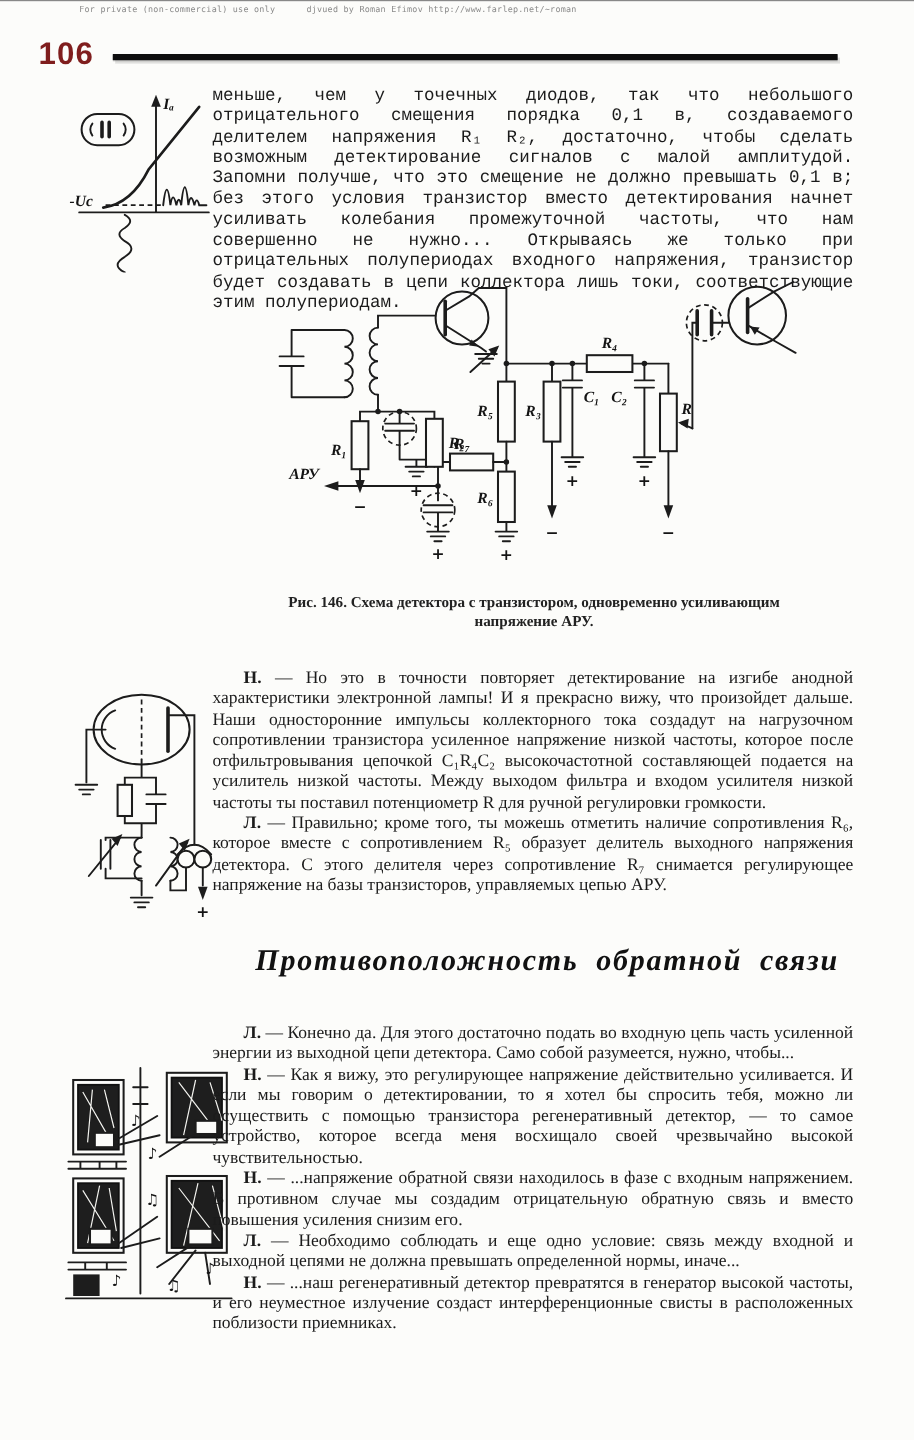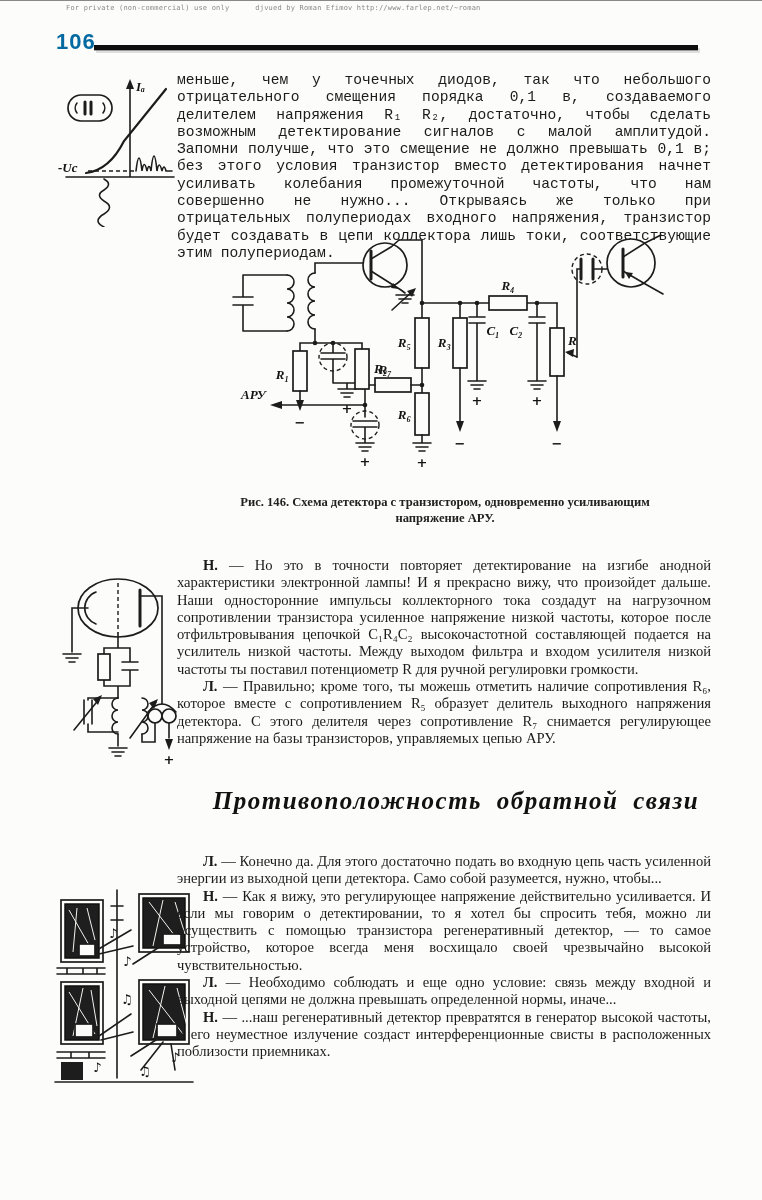--- a/index.html
+++ b/index.html
@@ -10,23 +10,23 @@
     font-family:"Liberation Serif","DejaVu Serif",serif;
     color:#161616;
   }
   .scan-header{
     position:absolute;top:3px;left:66px;width:600px;
     font-family:"DejaVu Sans Mono","Liberation Mono",monospace;
     font-size:7px;color:#8a8a8a;letter-spacing:.2px;white-space:nowrap;
   }
   .scan-header span{margin-right:26px;}
   .page-number{
-    position:absolute;top:28px;left:56px;
+    position:absolute;top:28px;left:32px;
     font-family:"Liberation Sans","DejaVu Sans",sans-serif;
-    font-weight:bold;font-size:22px;color:#0369a1;letter-spacing:1px;
+    font-weight:bold;font-size:26px;color:#7f1d1d;letter-spacing:1px;
   }
   .head-rule{
     position:absolute;top:44px;left:94px;width:604px;height:5px;
     background:#0e0e0e;
     box-shadow:0 1px 0 rgba(20,20,20,.35), 2px 3px 0 rgba(20,20,20,.12);
   }
   .textcol{position:absolute;left:177px;width:534px;}
   .body-text{
     font-size:14.6px;line-height:17.3px;text-align:justify;color:#1b1b1b;
   }
@@ -252,17 +252,18 @@
     <text class="note" x="68" y="118">♫</text>
     <text class="note" x="40" y="186">♪</text>
     <text class="note" x="86" y="190">♫</text>
     <text class="note" x="118" y="176">♪</text>
     <text class="note" x="56" y="52">♪</text>
   </svg>
 
   <div class="textcol body-text dialog2-block">
     <p><span class="speaker">Л.</span><span> — Конечно да. Для этого достаточно подать во входную цепь часть усиленной энергии из выходной цепи детектора. Само собой разумеется, нужно, чтобы...</span></p>
     <p><span class="speaker">Н.</span><span> — Как я вижу, это регулирующее напряжение действительно усиливается. И если мы говорим о детектировании, то я хотел бы спросить тебя, можно ли осуществить с помощью транзистора регенеративный детектор, — то самое устройство, которое всегда меня восхищало своей чрезвычайно высокой чувствительностью.</span></p>
+    <p><span class="speaker">Н.</span><span> — ...напряжение обратной связи находилось в фазе с входным напряжением. В противном случае мы создадим отрицательную обратную связь и вместо повышения усиления снизим его.</span></p>
     <p><span class="speaker">Л.</span><span> — Необходимо соблюдать и еще одно условие: связь между входной и выходной цепями не должна превышать определенной нормы, иначе...</span></p>
     <p><span class="speaker">Н.</span><span> — ...наш регенеративный детектор превратятся в генератор высокой частоты, и его неуместное излучение создаст интерференционные свисты в расположенных поблизости приемниках.</span></p>
   </div>
 
 </div>
 
 </body></html>

